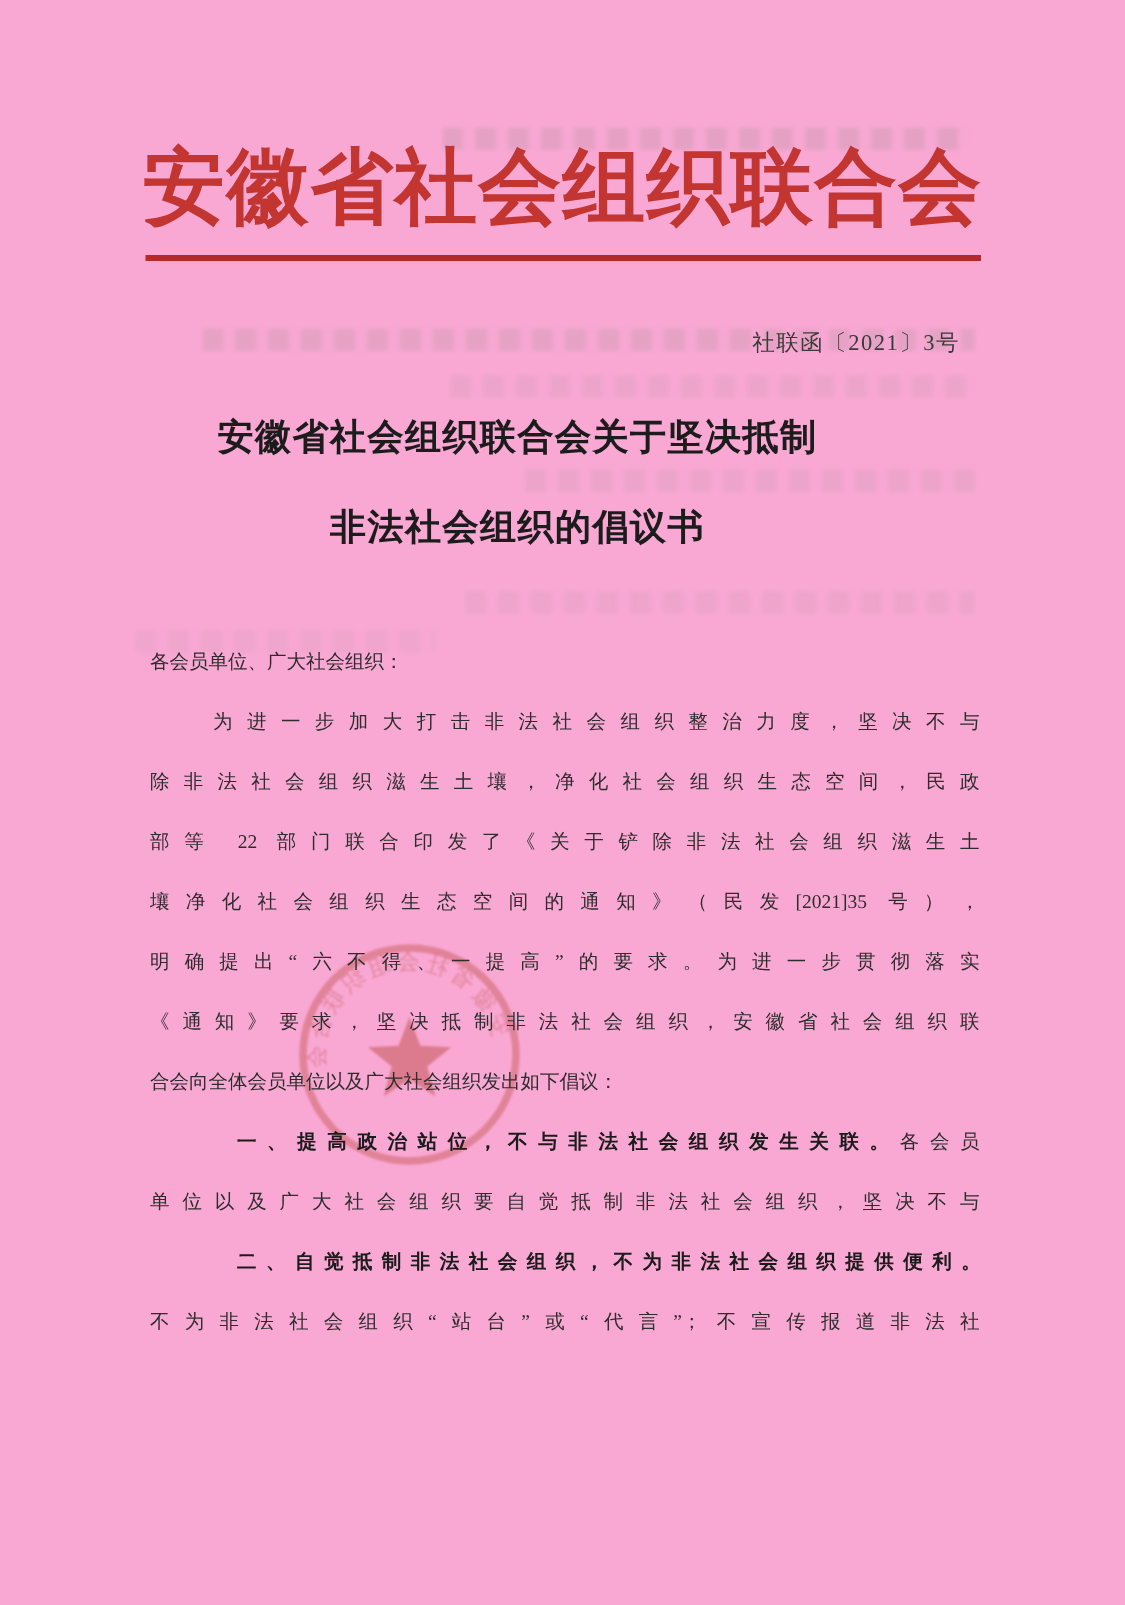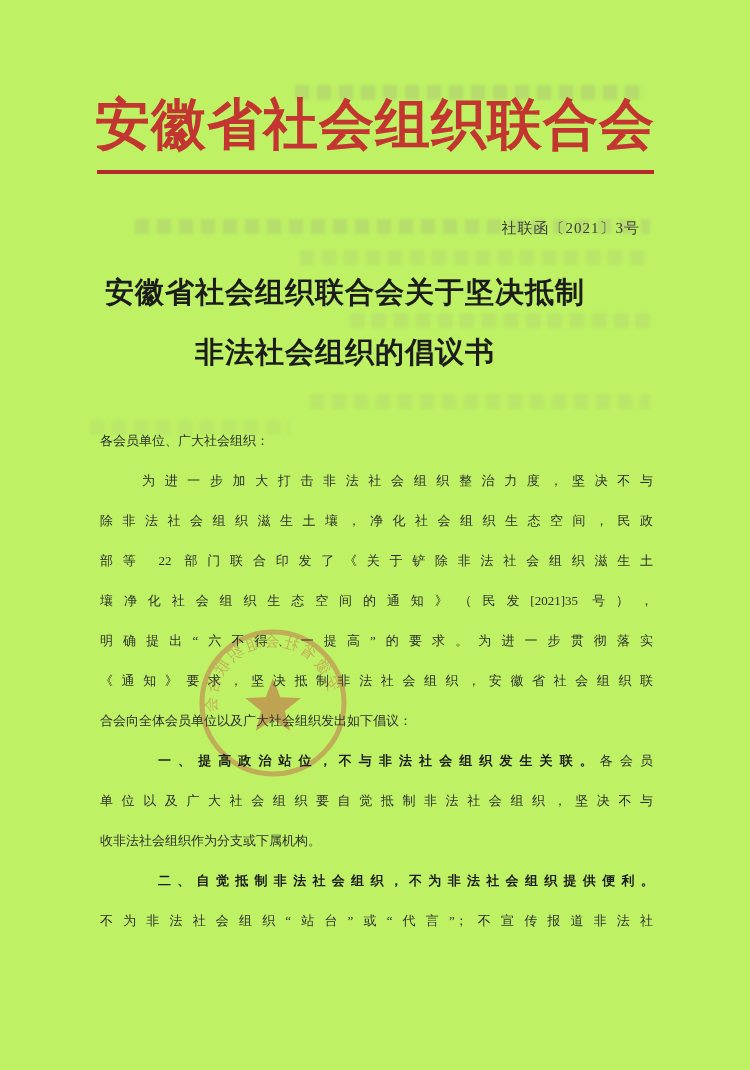--- a/index.html
+++ b/index.html
@@ -1,20 +1,20 @@
 <!DOCTYPE html>
 <html><head>
 <meta charset="utf-8">
 <style>
   html, body { margin: 0; padding: 0; background: #e8e8e8; }
   .page {
     position: relative;
     width: 750px; height: 1070px;
     margin: 0 auto;
-    background: #bef264;
+    background: #f9a8d4;
     overflow: hidden;
     font-family: "Liberation Serif", "DejaVu Serif", serif;
   }
   
   .org-name {
     position: absolute;
     left: 0; top: 88px; width: 750px;
     margin: 0;
     text-align: center;
     font-size: 55px;
@@ -36,21 +36,21 @@
     font-size: 15px;
     letter-spacing: 1px;
     color: #3a3a3a;
     margin-top: 30px;
   }
   
   .doc-title {
     position: absolute;
     left: 0; top: 262px; width: 690px;
     text-align: center;
-    font-size: 29px;
+    font-size: 24px;
     line-height: 60px;
     font-weight: 700;
     color: #1c1c1c;
     letter-spacing: 1px;
   }
   
   .body-text {
     position: absolute;
     left: 100px; top: 421px;
     width: 553px;
@@ -138,18 +138,17 @@
       <div class="line"><span>各会员单位、广大社会组织：</span></div>
       <div class="line fill indent"><span>为进一步加大打击非法社会组织整治力度，坚决不与</span></div>
       <div class="line fill"><span>除非法社会组织滋生土壤，净化社会组织生态空间，民政</span></div>
       <div class="line fill"><span>部等 22 部门联合印发了《关于铲除非法社会组织滋生土</span></div>
       <div class="line fill"><span>壤净化社会组织生态空间的通知》（民发[2021]35 号），</span></div>
       <div class="line fill"><span>明确提出“六不得、一提高”的要求。为进一步贯彻落实</span></div>
       <div class="line fill"><span>《通知》要求，坚决抵制非法社会组织，安徽省社会组织联</span></div>
       <div class="line"><span>合会向全体会员单位以及广大社会组织发出如下倡议：</span></div>
       <div class="line fill indent"><span class="bold">一、提高政治站位，不与非法社会组织发生关联。</span><span>各会员</span></div>
       <div class="line fill"><span>单位以及广大社会组织要自觉抵制非法社会组织，坚决不与</span></div>
-      <div class="line"><span>收非法社会组织作为分支或下属机构。</span></div>
       <div class="line fill indent tight"><span class="bold">二、自觉抵制非法社会组织，不为非法社会组织提供便利。</span></div>
       <div class="line fill"><span>不为非法社会组织“站台”或“代言”；不宣传报道非法社</span></div>
     </div>
 
 </div>
 
 </body></html>

